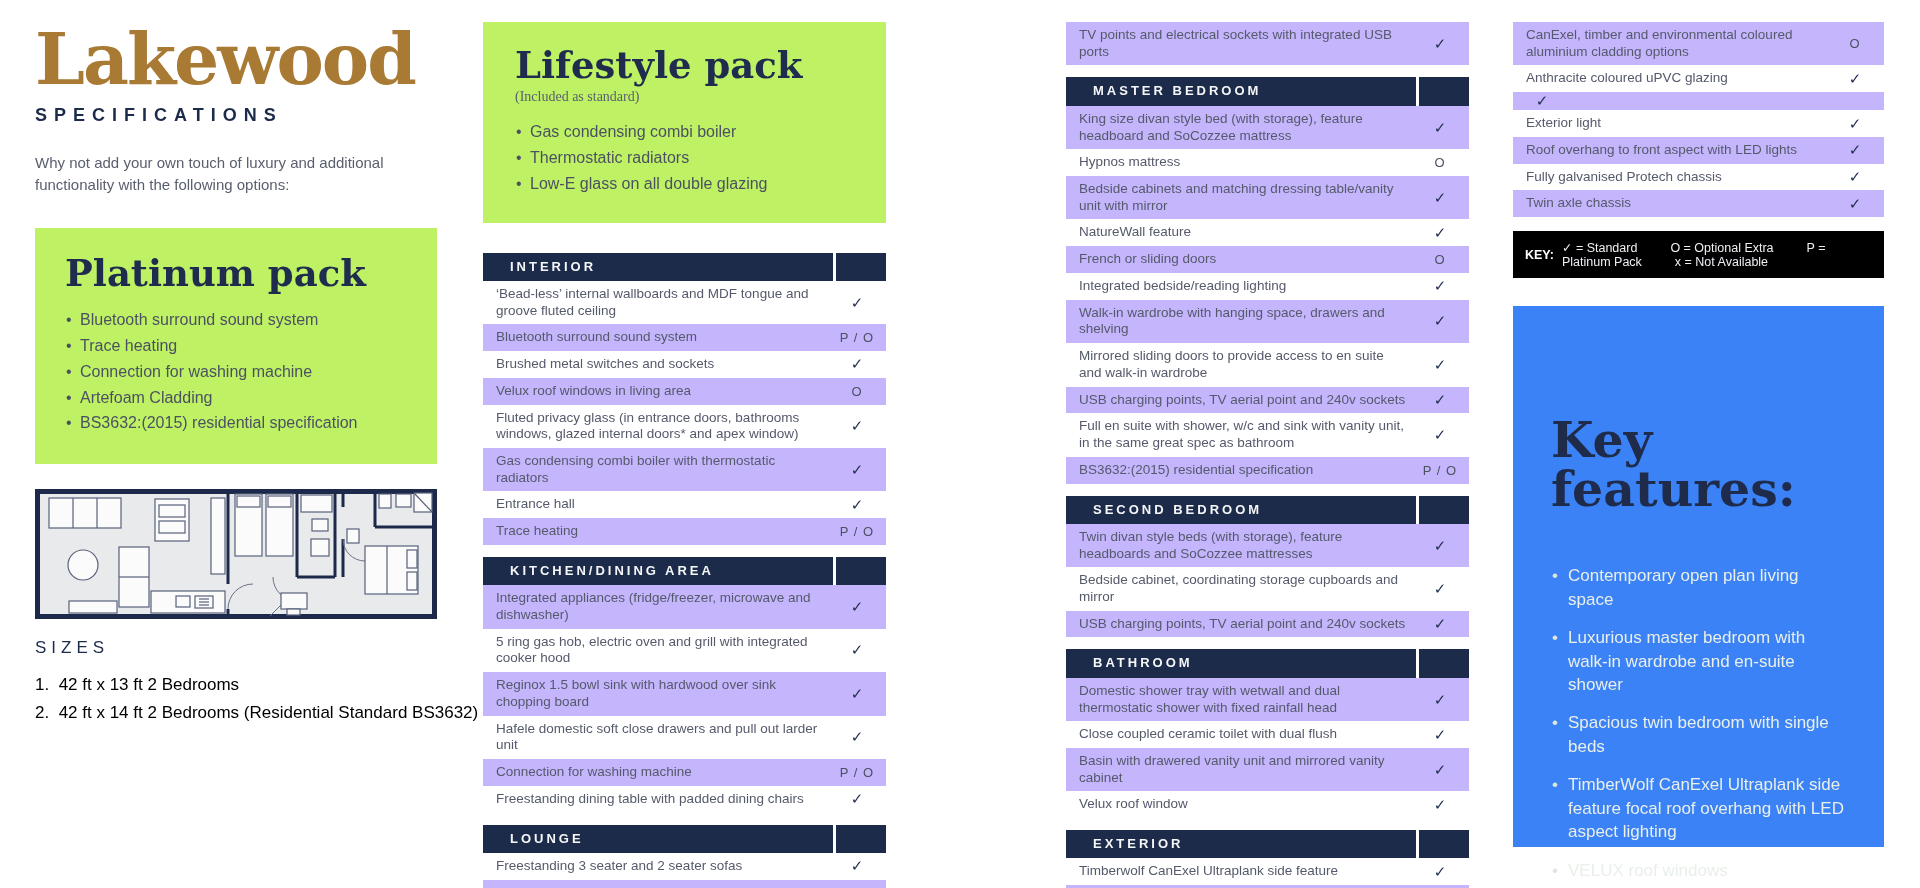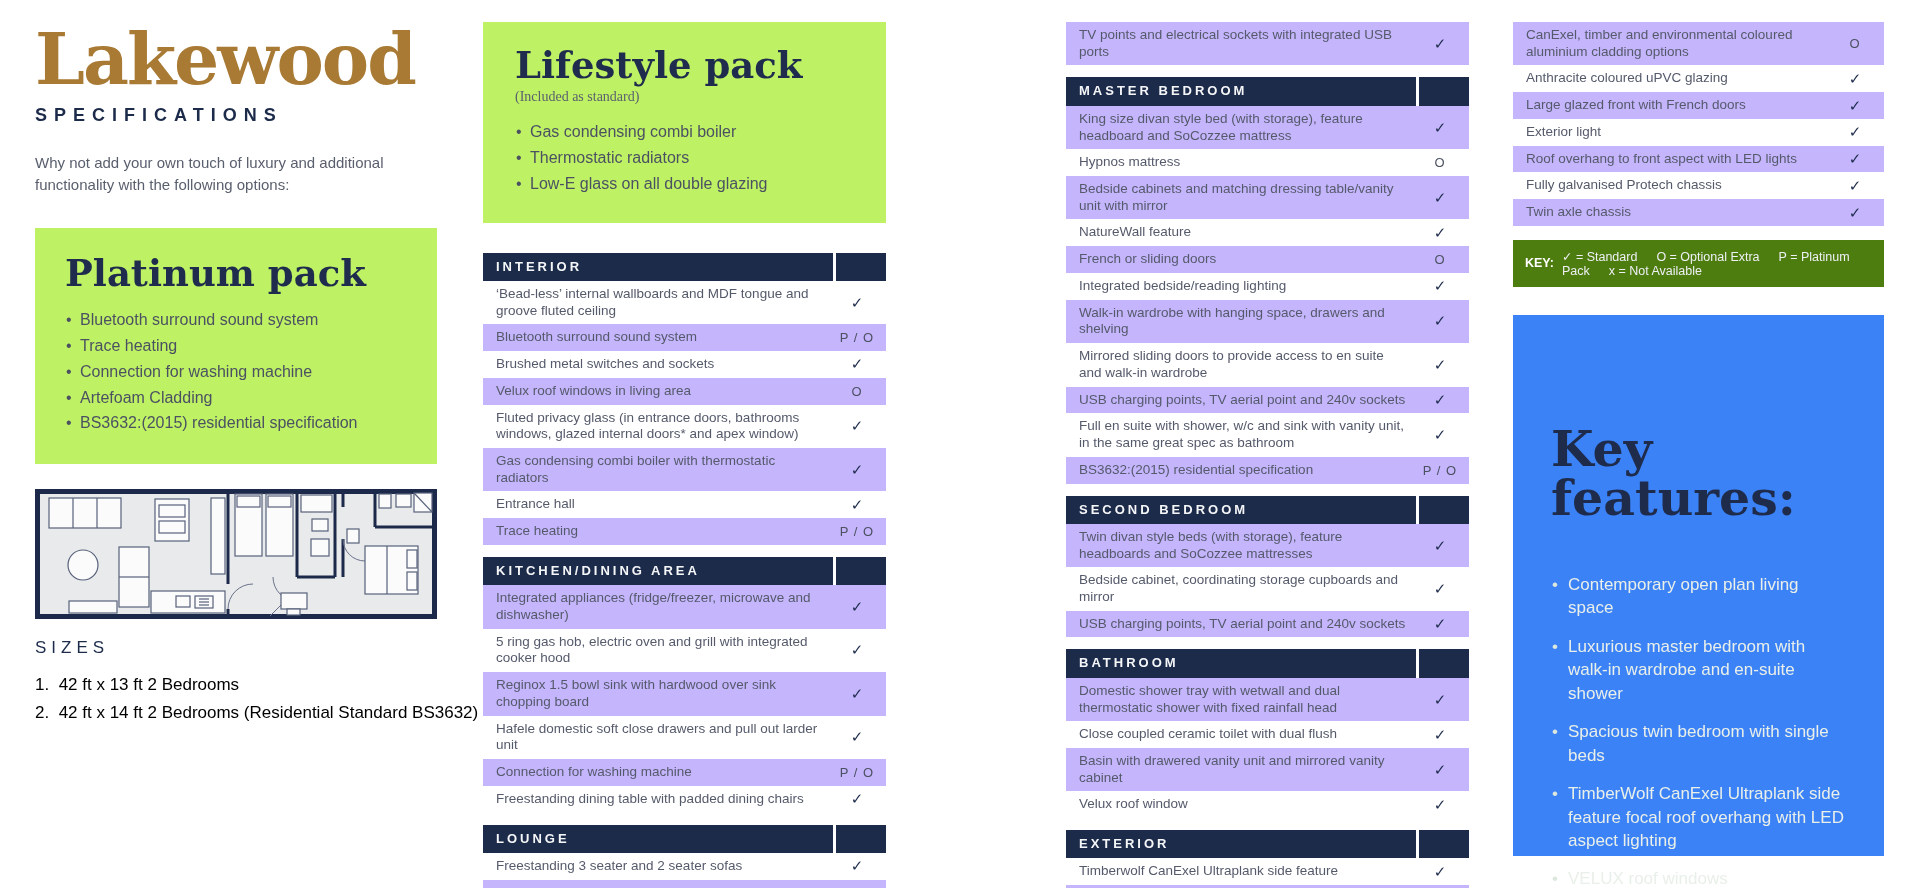--- a/index.html
+++ b/index.html
@@ -35,33 +35,33 @@
   .sizes-list{margin:13px 0 0;padding:0;list-style:none;counter-reset:sz;}
   .sizes-list li{font-size:17px;color:#000000;line-height:1.6;counter-increment:sz;white-space:nowrap;}
   .sizes-list li::before{content:counter(sz) ".\00a0\00a0";}
 
   
   #col2 .spec-tables{margin-top:30px;}
   .spec-table{margin-top:12px;}
   .spec-tables > .spec-table:first-child{margin-top:0;}
   .spec-header{display:flex;gap:3px;}
   .spec-header .h-label{flex:1;background:#1d2b4b;color:#f5f6f8;font-size:13px;font-weight:700;
-                        letter-spacing:3px;padding:7px 13px;line-height:1.1;}
+                        letter-spacing:3px;padding:7px 27px;line-height:1.1;}
   .spec-header .h-mark{width:50px;background:#1d2b4b;}
   .spec-row{display:flex;align-items:center;}
   .spec-row.gray{background:#c4b5fd;}
   .row-label{flex:1;font-size:13.5px;color:#555a6b;line-height:1.24;padding:5px 4px 5px 13px;}
   .row-mark{width:58px;text-align:center;font-size:13px;color:#4c5162;letter-spacing:1px;}
   .row-mark.check{font-size:15px;color:#1d2b4b;letter-spacing:0;}
 
   
-  .key-bar{margin-top:14px;background:#4d7c0f;color:#fff;display:flex;gap:0;
+  .key-bar{margin-top:14px;background:#000000;color:#fff;display:flex;gap:0;
            padding:9px 12px;font-size:12.5px;align-items:center;}
   .key-bar .k-label{font-weight:700;margin-right:8px;}
-  .key-bar .k-entry{margin-right:19px;color:#eef0f4;}
+  .key-bar .k-entry{margin-right:33px;color:#eef0f4;}
 
   
   .key-features{margin-top:28px;background:#3b82f6;height:541px;box-sizing:border-box;
                 padding:110px 38px 0;}
   .kf-title{font-family:"DejaVu Serif", serif;font-size:49px;font-weight:700;color:#1f2b4a;
             margin:0;line-height:1;}
   .kf-list{margin:50px 0 0;padding:0;list-style:none;}
   .kf-list li{font-size:17px;color:#e9efe9;line-height:1.38;padding-left:17px;position:relative;
               margin-bottom:15px;max-width:305px;}
   .kf-list li::before{content:"\2022";position:absolute;left:1px;color:#dce7dd;}
@@ -381,21 +381,20 @@
       <div class="spec-table">
         <div class="spec-row gray">
           <div class="row-label">CanExel, timber and environmental coloured aluminium cladding options</div>
           <div class="row-mark">O</div>
         </div>
         <div class="spec-row">
           <div class="row-label">Anthracite coloured uPVC glazing</div>
           <div class="row-mark check">✓</div>
         </div>
         <div class="spec-row gray">
-          <div class="row-label">Large glazed front with French doors</div>
           <div class="row-mark check">✓</div>
         </div>
         <div class="spec-row">
           <div class="row-label">Exterior light</div>
           <div class="row-mark check">✓</div>
         </div>
         <div class="spec-row gray">
           <div class="row-label">Roof overhang to front aspect with LED lights</div>
           <div class="row-mark check">✓</div>
         </div>

